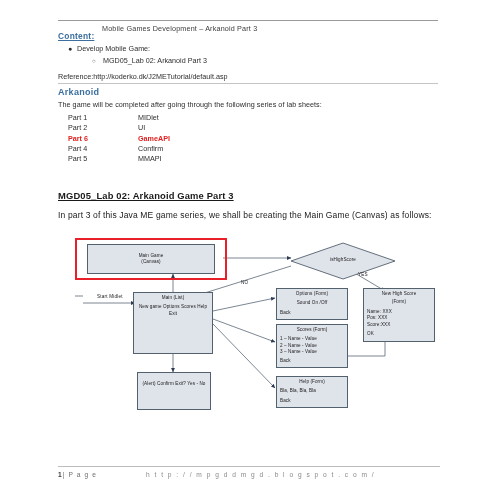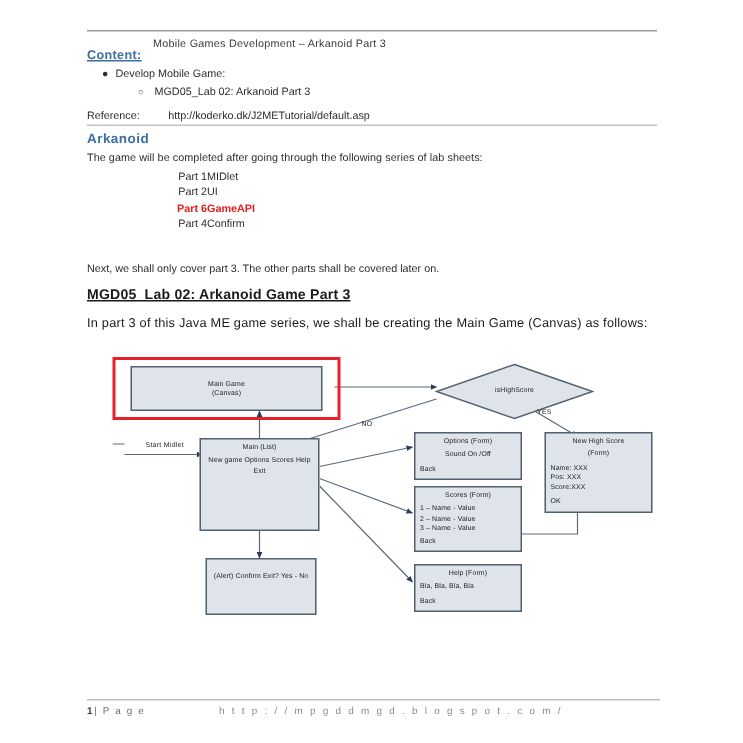--- a/index.html
+++ b/index.html
@@ -80,21 +80,21 @@
     color: #2d2d2d;
   }
 
   .reference {
     position: absolute;
     left: 58px;
     top: 72px;
     font-size: 7.2px;
     color: #2d2d2d;
   }
-  .reference .ref-url { margin-left: 19px; }
+  .reference .ref-url { margin-left: 0; }
   .ref-rule {
     position: absolute;
     left: 58px;
     top: 83px;
     width: 380px;
     height: 0;
     border-top: 1px solid #c4c4c4;
   }
 
   
@@ -121,21 +121,21 @@
     left: 68px;
     top: 114px;
     font-size: 7.2px;
     color: #2d2d2d;
     border-collapse: collapse;
   }
   .parts-table td {
     padding: 0 0 2.3px 0;
     line-height: 8px;
   }
-  .parts-table td.col-a { width: 70px; text-align: right; }
+  .parts-table td.col-a { width: 70px; }
   .parts-table tr.hl td { color: #e02020; font-weight: bold; }
 
   .next-line {
     position: absolute;
     left: 58px;
     top: 174px;
     font-size: 7.2px;
     color: #2d2d2d;
   }
 
@@ -279,24 +279,27 @@
         <td>UI</td>
       </tr>
       <tr class="hl">
         <td class="col-a">Part 6</td>
         <td>GameAPI</td>
       </tr>
       <tr>
         <td class="col-a">Part 4</td>
         <td>Confirm</td>
       </tr>
+      <tr>
+        <td class="col-a">Part 5</td>
+        <td>MMAPI</td>
+      </tr>
     </tbody>
   </table>
 
-  <div class="next-line">Next, we shall only cover part 3.  The other parts shall be covered later on.</div>
 
   <div class="h-lab">MGD05_Lab 02: Arkanoid Game Part 3</div>
   <div class="para-lab">In part 3 of this Java ME game series, we shall be creating the Main Game (Canvas) as follows:</div>
 
   <div class="diagram">
 
     <svg viewBox="0 0 370 215">
       <defs>
         <marker id="ah" markerWidth="6" markerHeight="6" refX="5" refY="3" orient="auto">
           <path d="M0,0.6 L5.4,3 L0,5.4 z" fill="#2b3a55"></path>

